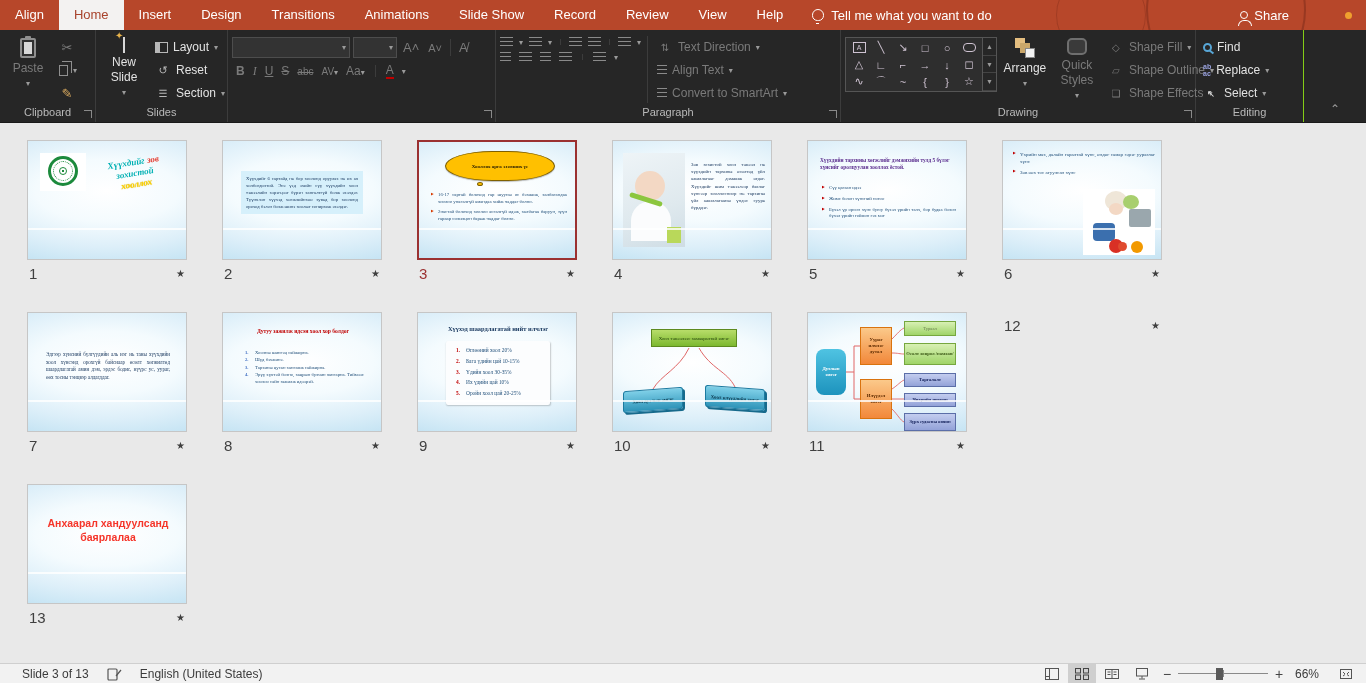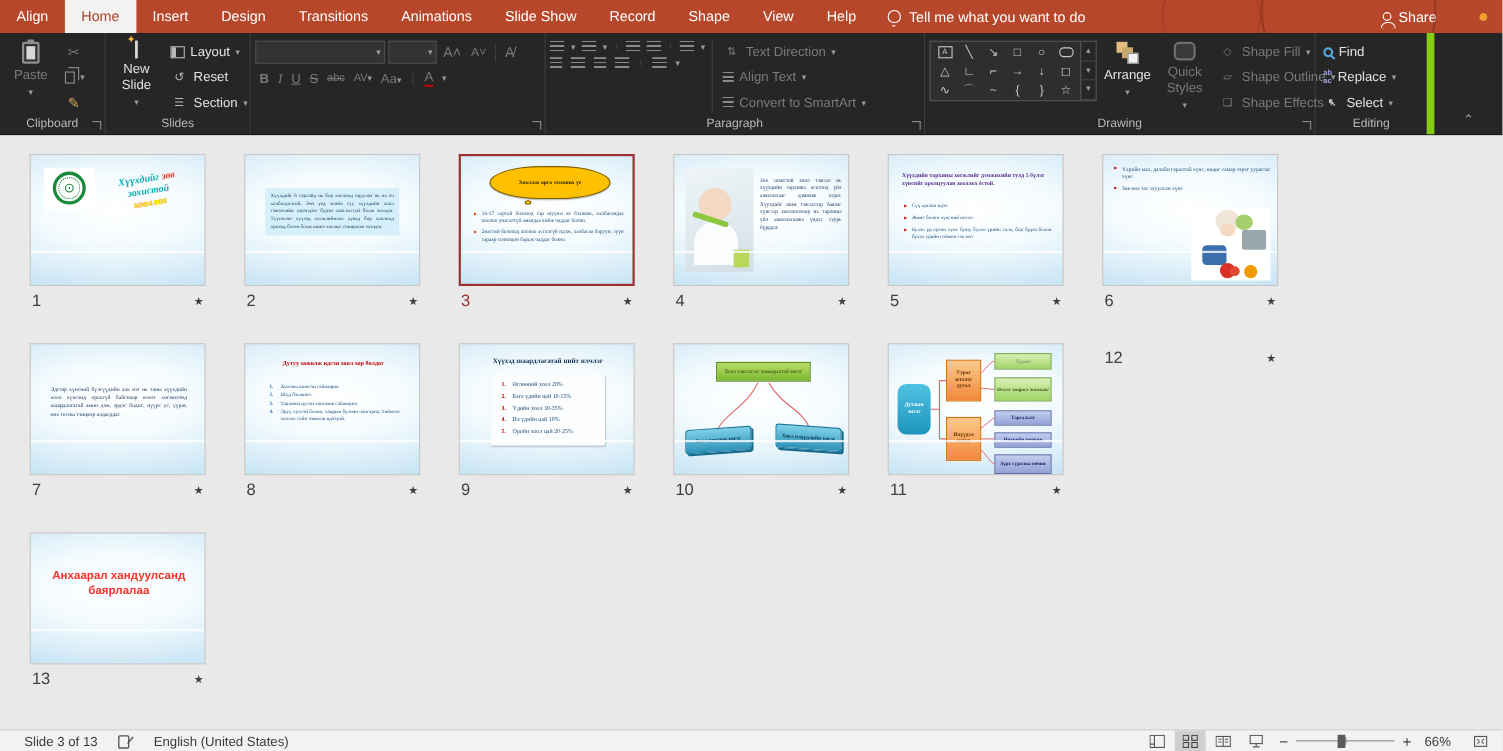--- a/index.html
+++ b/index.html
@@ -7,21 +7,21 @@
 
   
   .titlebar { position:relative; height:30px; background:#b7472a; display:flex; align-items:stretch; color:#fff; font-size:13px; overflow:hidden; }
   .deco-arc { position:absolute; right:60px; top:-70px; width:160px; height:160px; border:2px solid rgba(60,12,6,.25); border-radius:50%; pointer-events:none; }
   .deco-arc2 { position:absolute; right:220px; top:-30px; width:90px; height:90px; border:1.5px solid rgba(60,12,6,.18); border-radius:50%; pointer-events:none; }
   .tab { padding:0 15px; line-height:30px; white-space:nowrap; cursor:default; }
   .tab.active { background:#f3f2f1; color:#a8432c; }
   .tellme { display:flex; align-items:center; gap:7px; padding:0 14px; }
   .bulb { width:12px; height:12px; border:1.5px solid #fff; border-radius:50% 50% 45% 45%; position:relative; }
   .bulb::after { content:""; position:absolute; left:3px; bottom:-4px; width:3px; height:3px; border-bottom:1.5px solid #fff; }
-  .tb-right { margin-left:auto; display:flex; align-items:center; gap:11px; padding-right:14px;text-align:center; }
+  .tb-right { margin-left:auto; display:flex; align-items:center; gap:28px; padding-right:14px;text-align:center; }
   .share { display:flex; align-items:center; gap:6px; }
   .person { width:8px; height:8px; border:1.5px solid #fff; border-radius:50%; position:relative; }
   .person::after { content:""; position:absolute; left:-3px; top:8px; width:12px; height:5px; border:1.5px solid #fff; border-bottom:none; border-radius:6px 6px 0 0; }
   .presence-dot { width:7px; height:7px; border-radius:50%; background:#f0a02e; margin-left:28px; }
 
   
   .ribbon { height:93px; background:#262626; display:flex; color:#c8c8c8; font-size:12px; border-bottom:1px solid #1a1a1a; }
   .group { position:relative; display:flex; flex-direction:column; border-right:1px solid #3c3c3c; padding:4px 4px 0 4px; }
   .group-body { flex:1; display:flex; align-items:flex-start; gap:4px; }
   .group-label { height:17px; text-align:center; font-size:11px; color:#b9b9b9; line-height:15px; }
@@ -189,21 +189,21 @@
   <div class="deco-arc"></div>
   <div class="deco-arc2"></div>
   <div class="tab">Align</div>
   <div class="tab active">Home</div>
   <div class="tab">Insert</div>
   <div class="tab">Design</div>
   <div class="tab">Transitions</div>
   <div class="tab">Animations</div>
   <div class="tab">Slide Show</div>
   <div class="tab">Record</div>
-  <div class="tab">Shape</div>
+  <div class="tab">Review</div>
   <div class="tab">View</div>
   <div class="tab">Help</div>
   <div class="tellme">
     <span class="bulb"></span>
     <span>Tell me what you want to do</span>
   </div>
   <div class="tb-right">
     <div class="share">
       <span class="person"></span>
       <span>Share</span>
@@ -407,21 +407,21 @@
             <span class="ic" style="font-size:10px">❑</span>
             <span>Shape Effects</span>
             <span class="dd">▾</span>
           </div>
       </div>
     </div>
     <div class="group-label">Drawing</div>
     <span class="launcher"></span>
   </div>
 
-  <div class="group" style="width:108px;border-right:7px solid #84cc16">
+  <div class="group" style="width:108px;border-right:1px solid #84cc16">
     <div class="group-body">
       <div class="smallcol lit">
         <div class="smallbtn">
             <span class="mag"></span>
             <span>Find</span>
           </div>
         <div class="smallbtn">
             <span class="repl-ic">ab<br>ac</span>
             <span>Replace</span>
             <span class="dd">▾</span>

